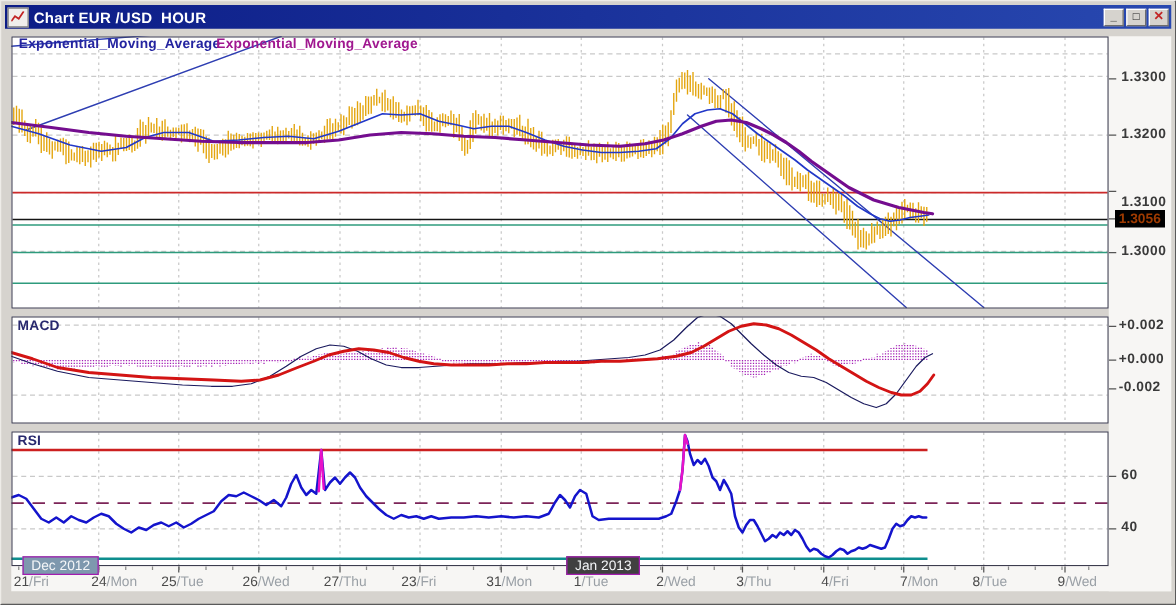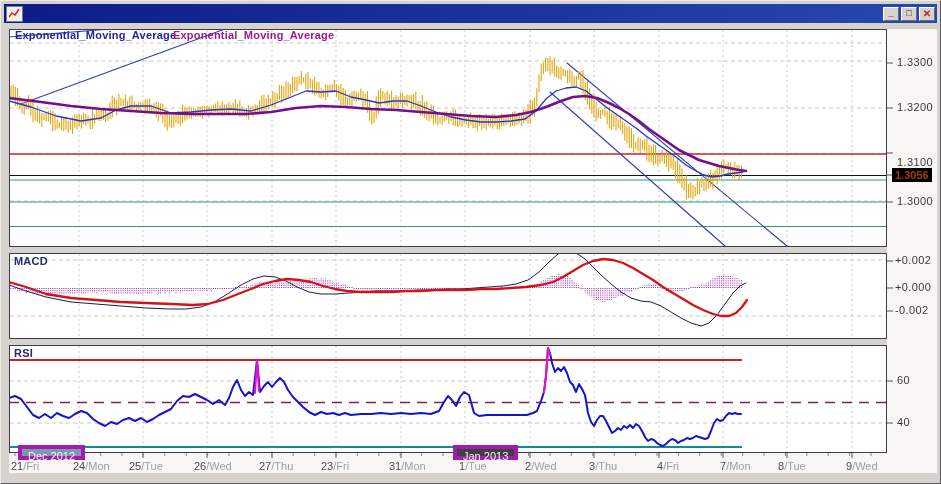--- a/index.html
+++ b/index.html
@@ -9,37 +9,38 @@
   #titlebar{position:absolute;left:3px;top:3px;right:3px;height:19px;
             background:linear-gradient(90deg,#0c1c86,#2848b0);display:flex;align-items:center;padding:0 2px;}
   #title-text{color:#fff;font-size:12px;font-weight:bold;margin-left:4px;white-space:pre;letter-spacing:.2px;}
   #app-icon{width:15px;height:14px;background:#f0efec;border:1px solid #7d7d7d;display:flex;align-items:center;justify-content:center;}
   .winbtns{margin-left:auto;display:flex;gap:2px;}
   .winbtn{width:16px;height:14px;background:#d6d3ce;border:1px solid;border-color:#ffffff #6d6d6d #6d6d6d #ffffff;
           font-size:9px;line-height:11px;text-align:center;font-weight:bold;color:#222;box-sizing:border-box;cursor:default;}
   .winbtn.close{color:#c22525;font-size:10px;}
   .panel-svg{position:absolute;background:#fff;}
   .strip{position:absolute;background:#f7f6f4;}
-  .axis-label{position:absolute;font-size:11px;color:#3a3a3a;letter-spacing:.4px;white-space:nowrap;}
+  .axis-label{position:absolute;font-size:11px;color:#3a3a3a;letter-spacing:.4px;white-space:nowrap;font-weight:bold;}
   .ind-label{position:absolute;font-size:11px;font-weight:bold;letter-spacing:.2px;white-space:nowrap;}
   .date-label{position:absolute;font-size:11px;white-space:nowrap;}
   .month-tag{position:absolute;font-size:11px;padding:0 6px;height:15px;line-height:15px;
-             border:4px solid #a21caf;box-sizing:border-box;}
+             border:1px solid #a21caf;box-sizing:border-box;}
   #price-badge{position:absolute;font-size:11px;font-weight:bold;padding:0 3px;height:14px;line-height:14px;}
 </style>
 </head>
 <body>
 
 <div id="screen">
   <div id="titlebar">
     <div id="app-icon">
       <svg width="11" height="9" viewBox="0 0 11 9">
         <polyline points="0,8 3,4 6,6 10,0" fill="none" stroke="#c22525" stroke-width="1.4"></polyline>
       </svg>
     </div>
+    <span id="title-text">Chart EUR /USD  HOUR</span>
     <div class="winbtns">
       <div class="winbtn">_</div>
       <div class="winbtn">□</div>
       <div class="winbtn close">✕</div>
     </div>
   </div>
 
   <div class="strip" id="right-strip" style="left:886px;top:28px;width:50px;height:444px;"></div>
   <div class="strip" id="bottom-strip" style="left:8px;top:452px;width:928px;height:20px;"></div>
 

